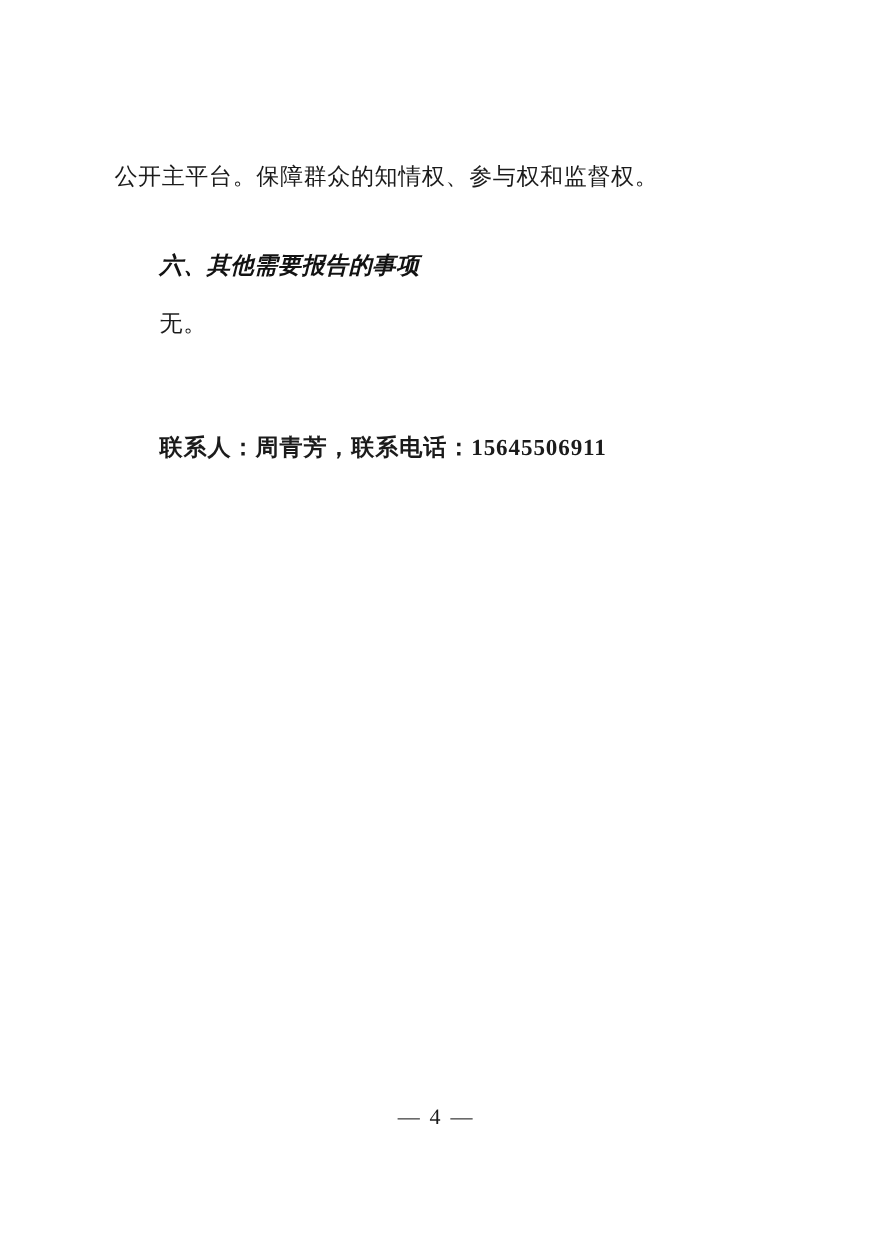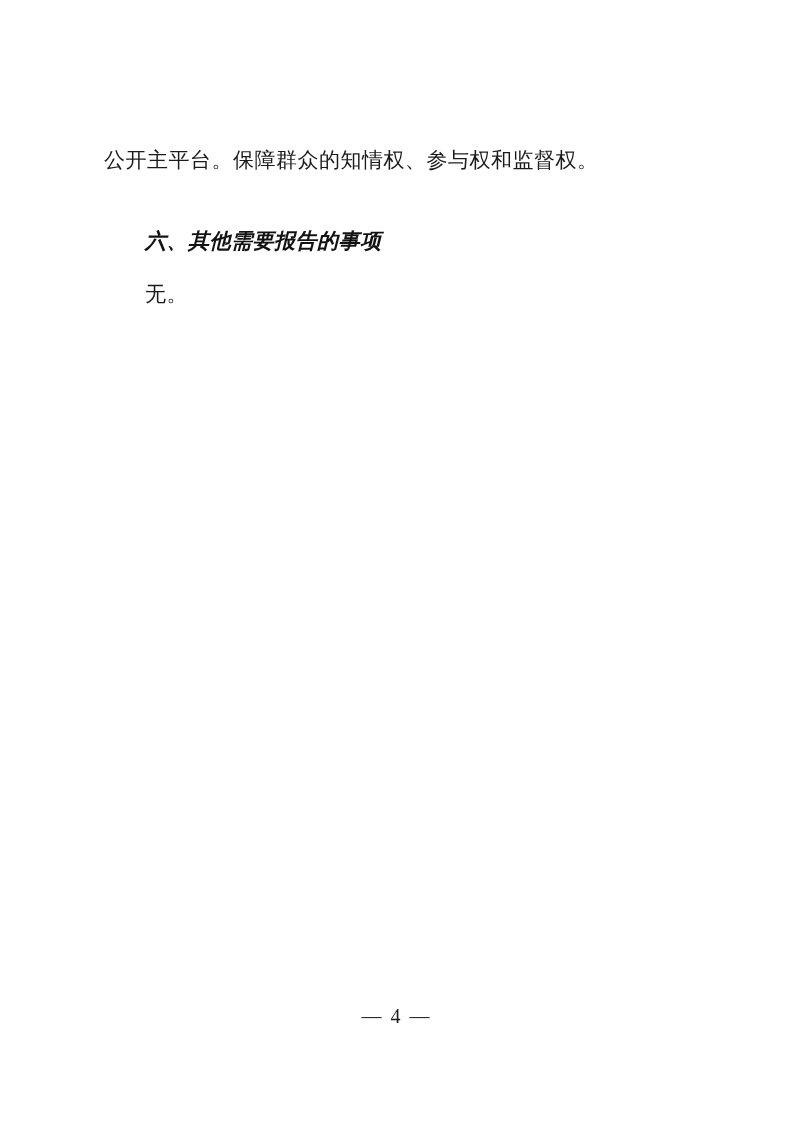--- a/index.html
+++ b/index.html
@@ -76,16 +76,17 @@
 <body>
 
 <div class="page">
 
   <div class="body-text para-continued">公开主平台。保障群众的知情权、参与权和监督权。</div>
 
   <div class="section-heading">六、其他需要报告的事项</div>
 
   <div class="para-indent para-none">无。</div>
 
+  <div class="para-indent para-contact">联系人：周青芳，联系电话：15645506911</div>
 
   <div class="page-number">— 4 —</div>
 
 </div>
 
 </body></html>

